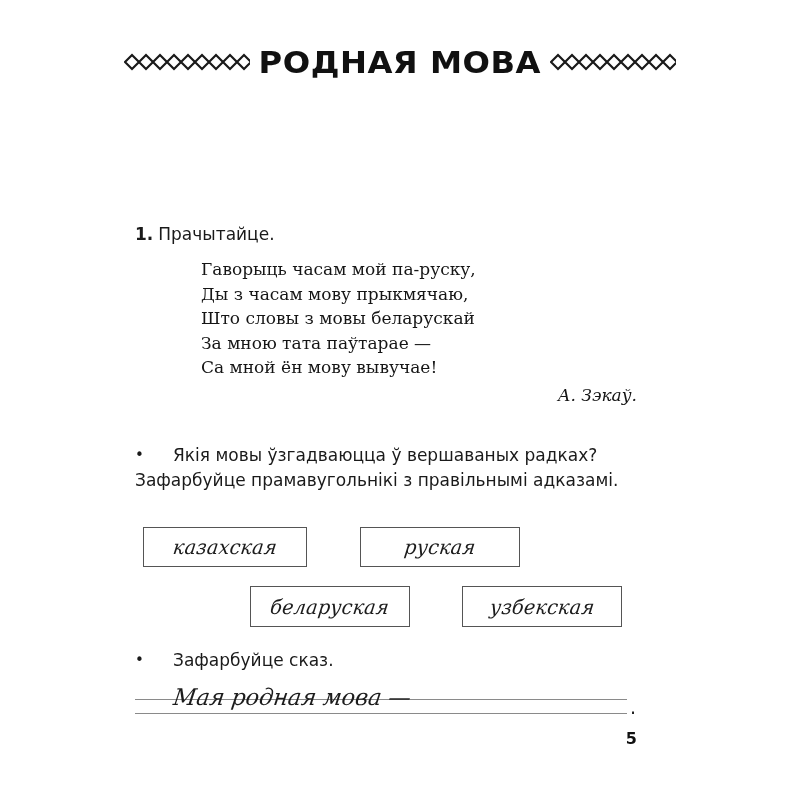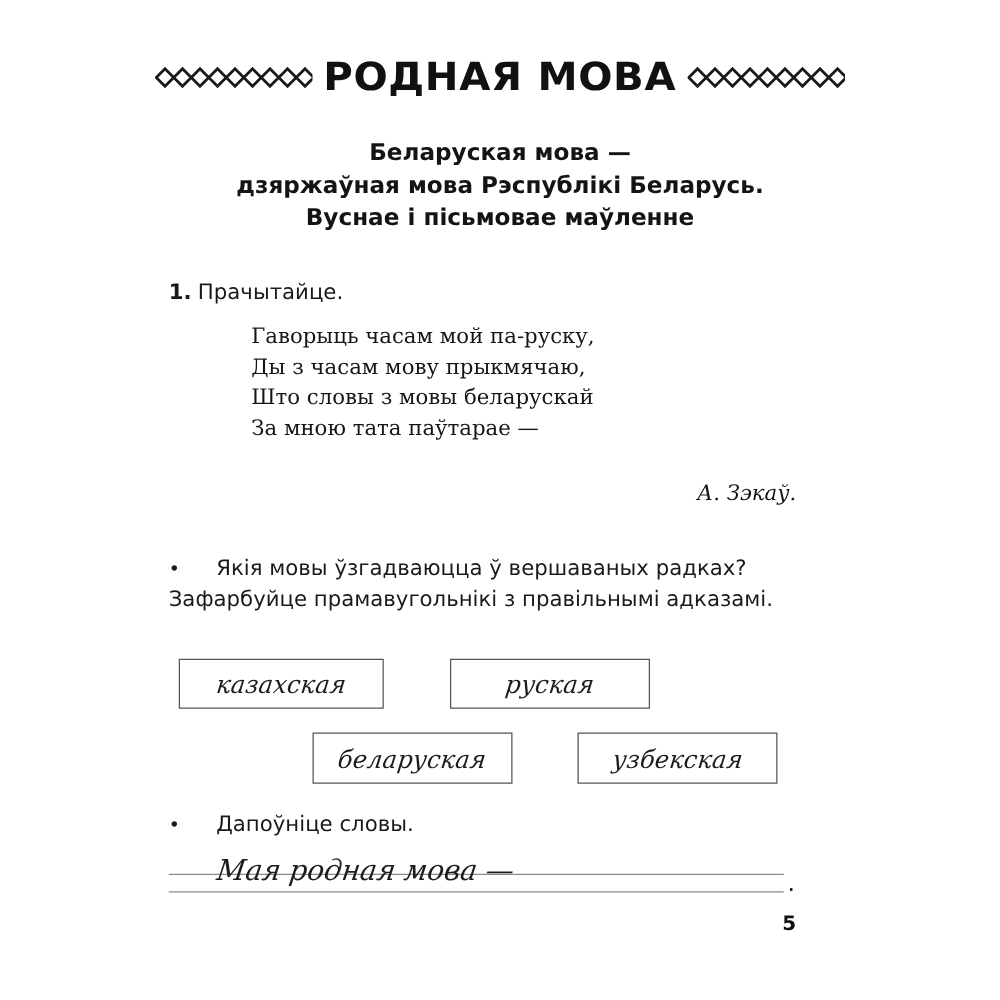--- a/index.html
+++ b/index.html
@@ -229,35 +229,31 @@
           <path d="M57,9 L64,2 L71,9 L64,16 Z"></path>
           <path d="M71,9 L78,2 L85,9 L78,16 Z"></path>
           <path d="M85,9 L92,2 L99,9 L92,16 Z"></path>
           <path d="M99,9 L106,2 L113,9 L106,16 Z"></path>
           <path d="M113,9 L120,2 L127,9 L120,16 Z"></path>
         </g>
       </svg>
     </span>
   </div>
 
-  <div class="subtitle">
-    <div>Беларуская мова —</div>
-    <div>дзяржаўная мова Рэспублікі Беларусь.</div>
-    <div>Вуснае і пісьмовае маўленне</div>
-  </div>
 
   <div class="task-one">
     <span class="task-num">1.</span><span>Прачытайце.</span>
   </div>
 
   <div class="poem">
     <div>Гаворыць часам мой па-руску,</div>
     <div>Ды з часам мову прыкмячаю,</div>
     <div>Што словы з мовы беларускай</div>
     <div>За мною тата паўтарае —</div>
+    <div>Са мной ён мову вывучае!</div>
   </div>
   <div class="attribution">А. Зэкаў.</div>
 
   <div class="bullet-block q1">
     <span class="bullet-dot">•</span>
     <span class="bullet-text">Якія мовы ўзгадваюцца ў вершаваных рад­ках? Зафарбуйце прамавугольнікі з правільнымі адказамі.</span>
   </div>
 
   <div class="answer-box" style="left:143px; top:527px; width:164px; height:40px;">
     <span class="cursive">казахская</span>
@@ -270,21 +266,21 @@
   <div class="answer-box" style="left:250px; top:586px; width:160px; height:41px;">
     <span class="cursive">беларуская</span>
   </div>
 
   <div class="answer-box" style="left:462px; top:586px; width:160px; height:41px;">
     <span class="cursive">узбекская</span>
   </div>
 
   <div class="bullet-block q2">
     <span class="bullet-dot">•</span>
-    <span class="bullet-text">Дапоўніце словы.</span>
+    <span class="bullet-text">Зафарбуйце сказ.</span>
   </div>
 
   <div class="rule-wrap">
     <div class="rule-line top"></div>
     <div class="rule-line bottom"></div>
     <span class="rule-answer">Мая родная мова —</span>
   </div>
   <span class="rule-period">.</span>
 
   <div class="page-number">5</div>

